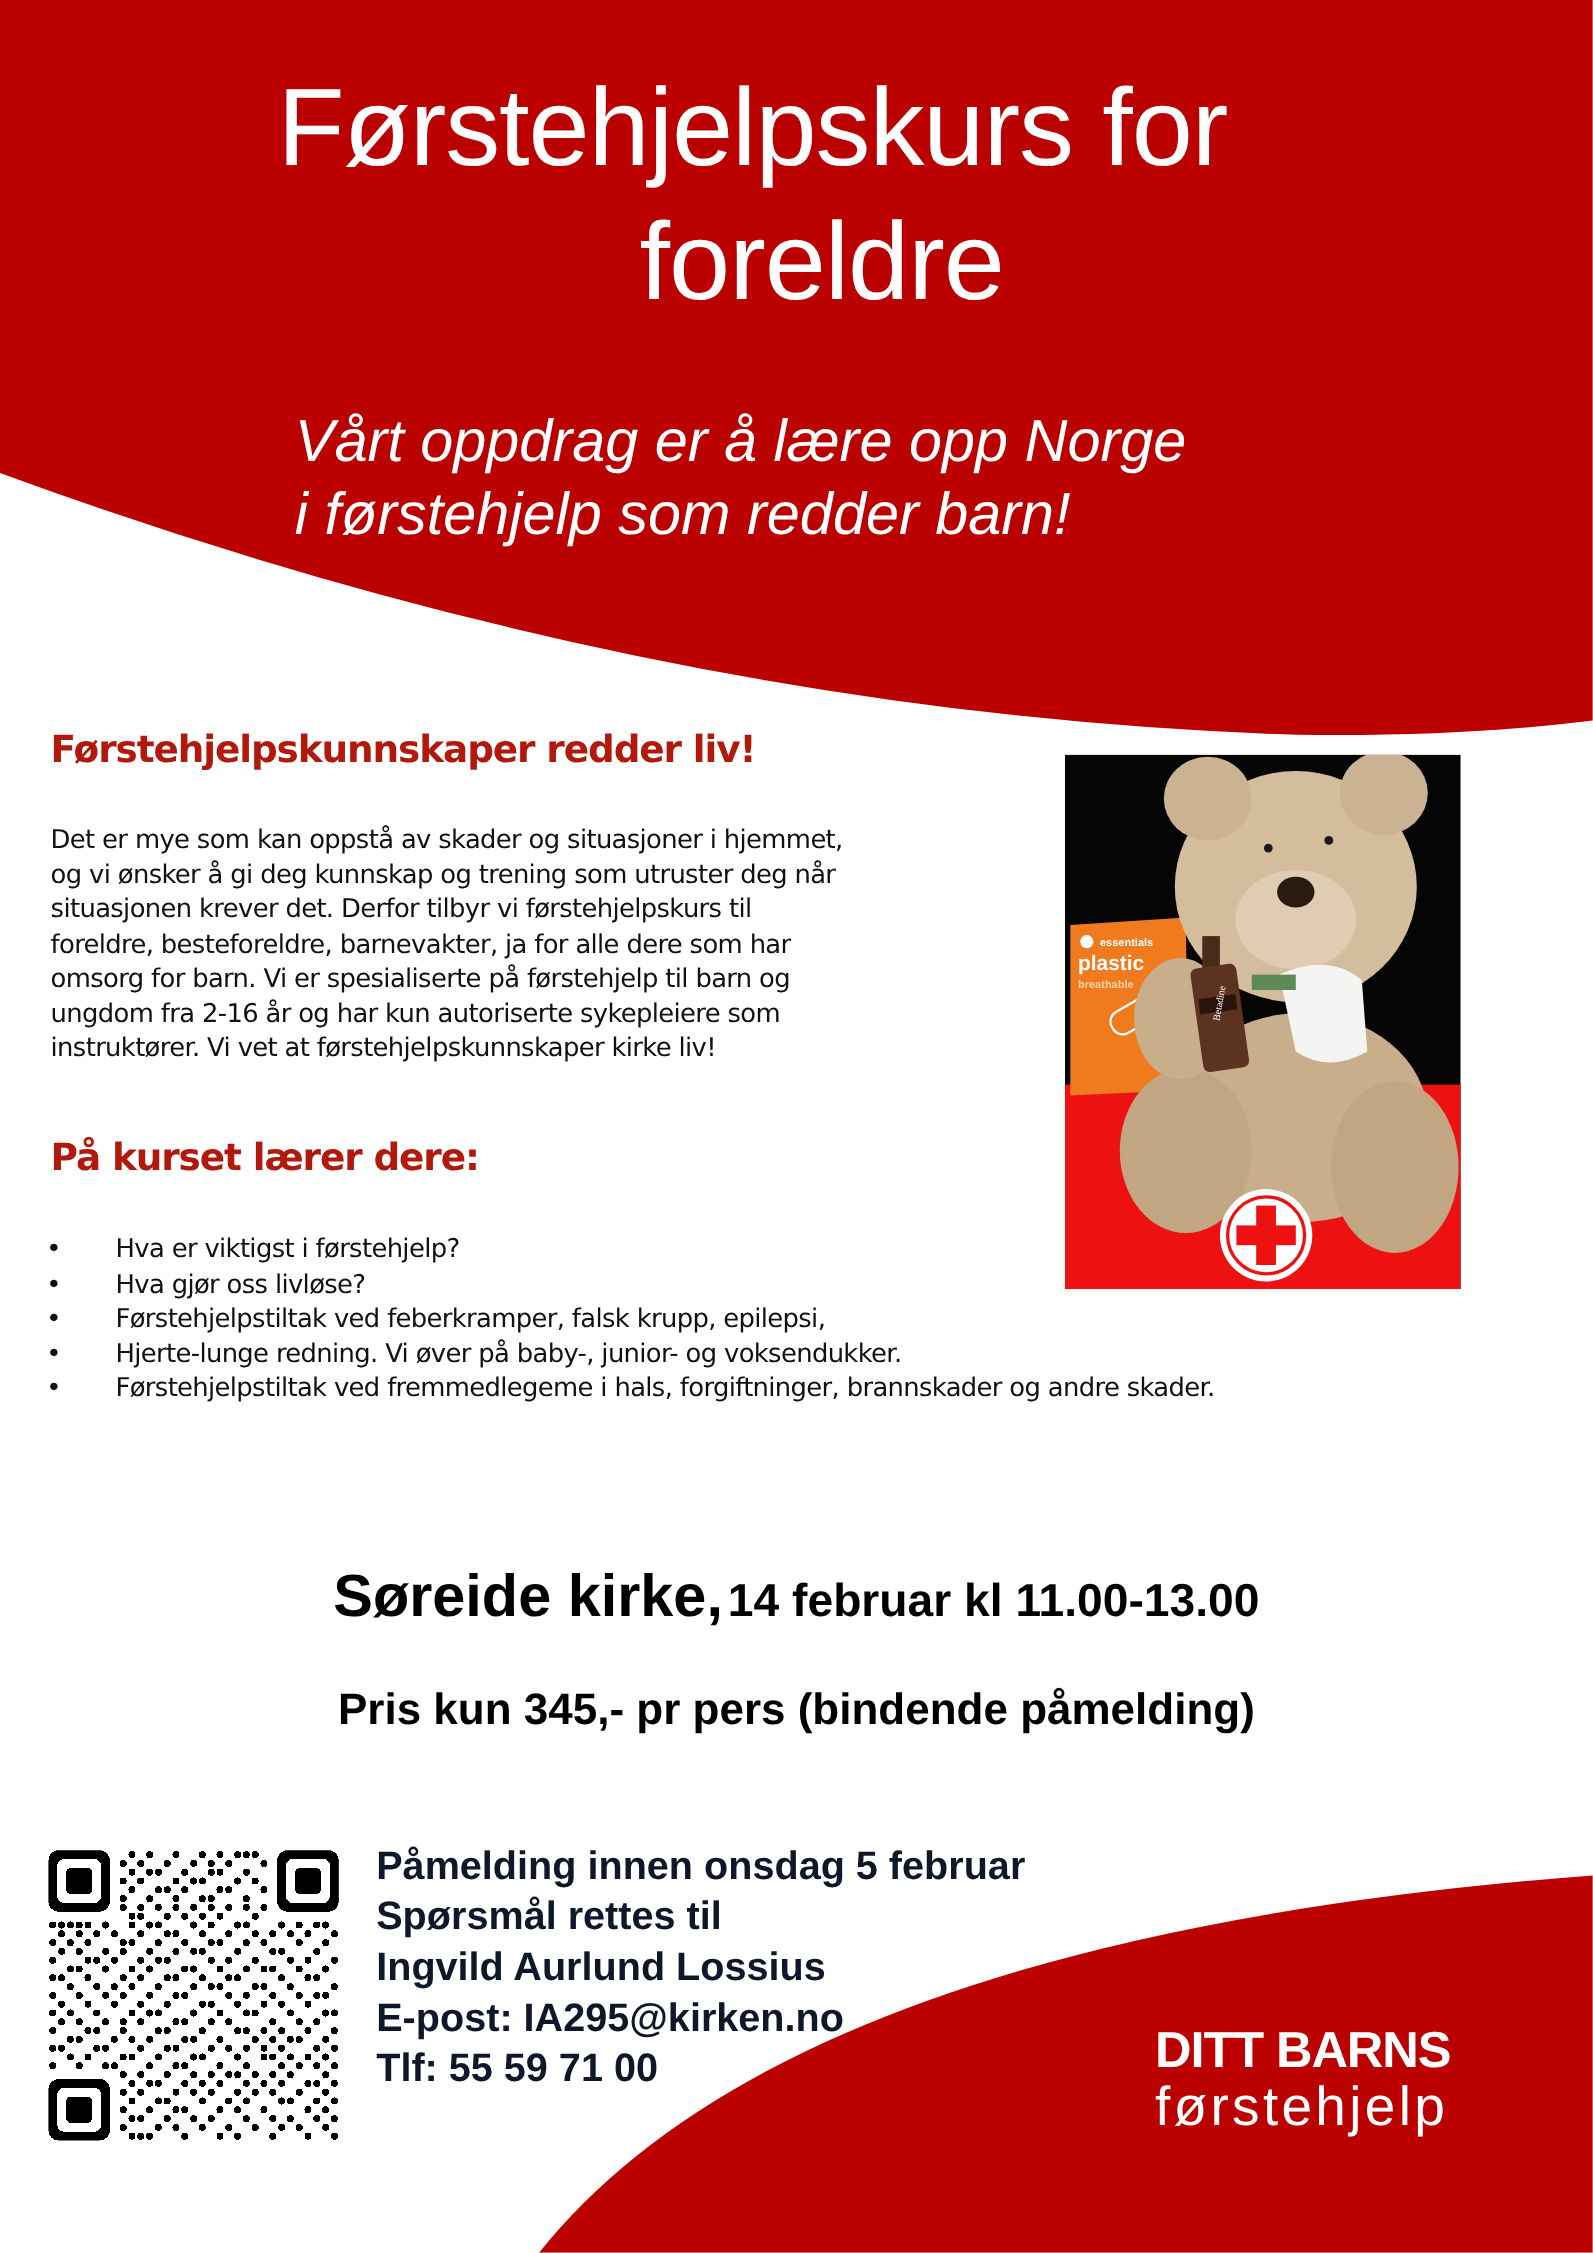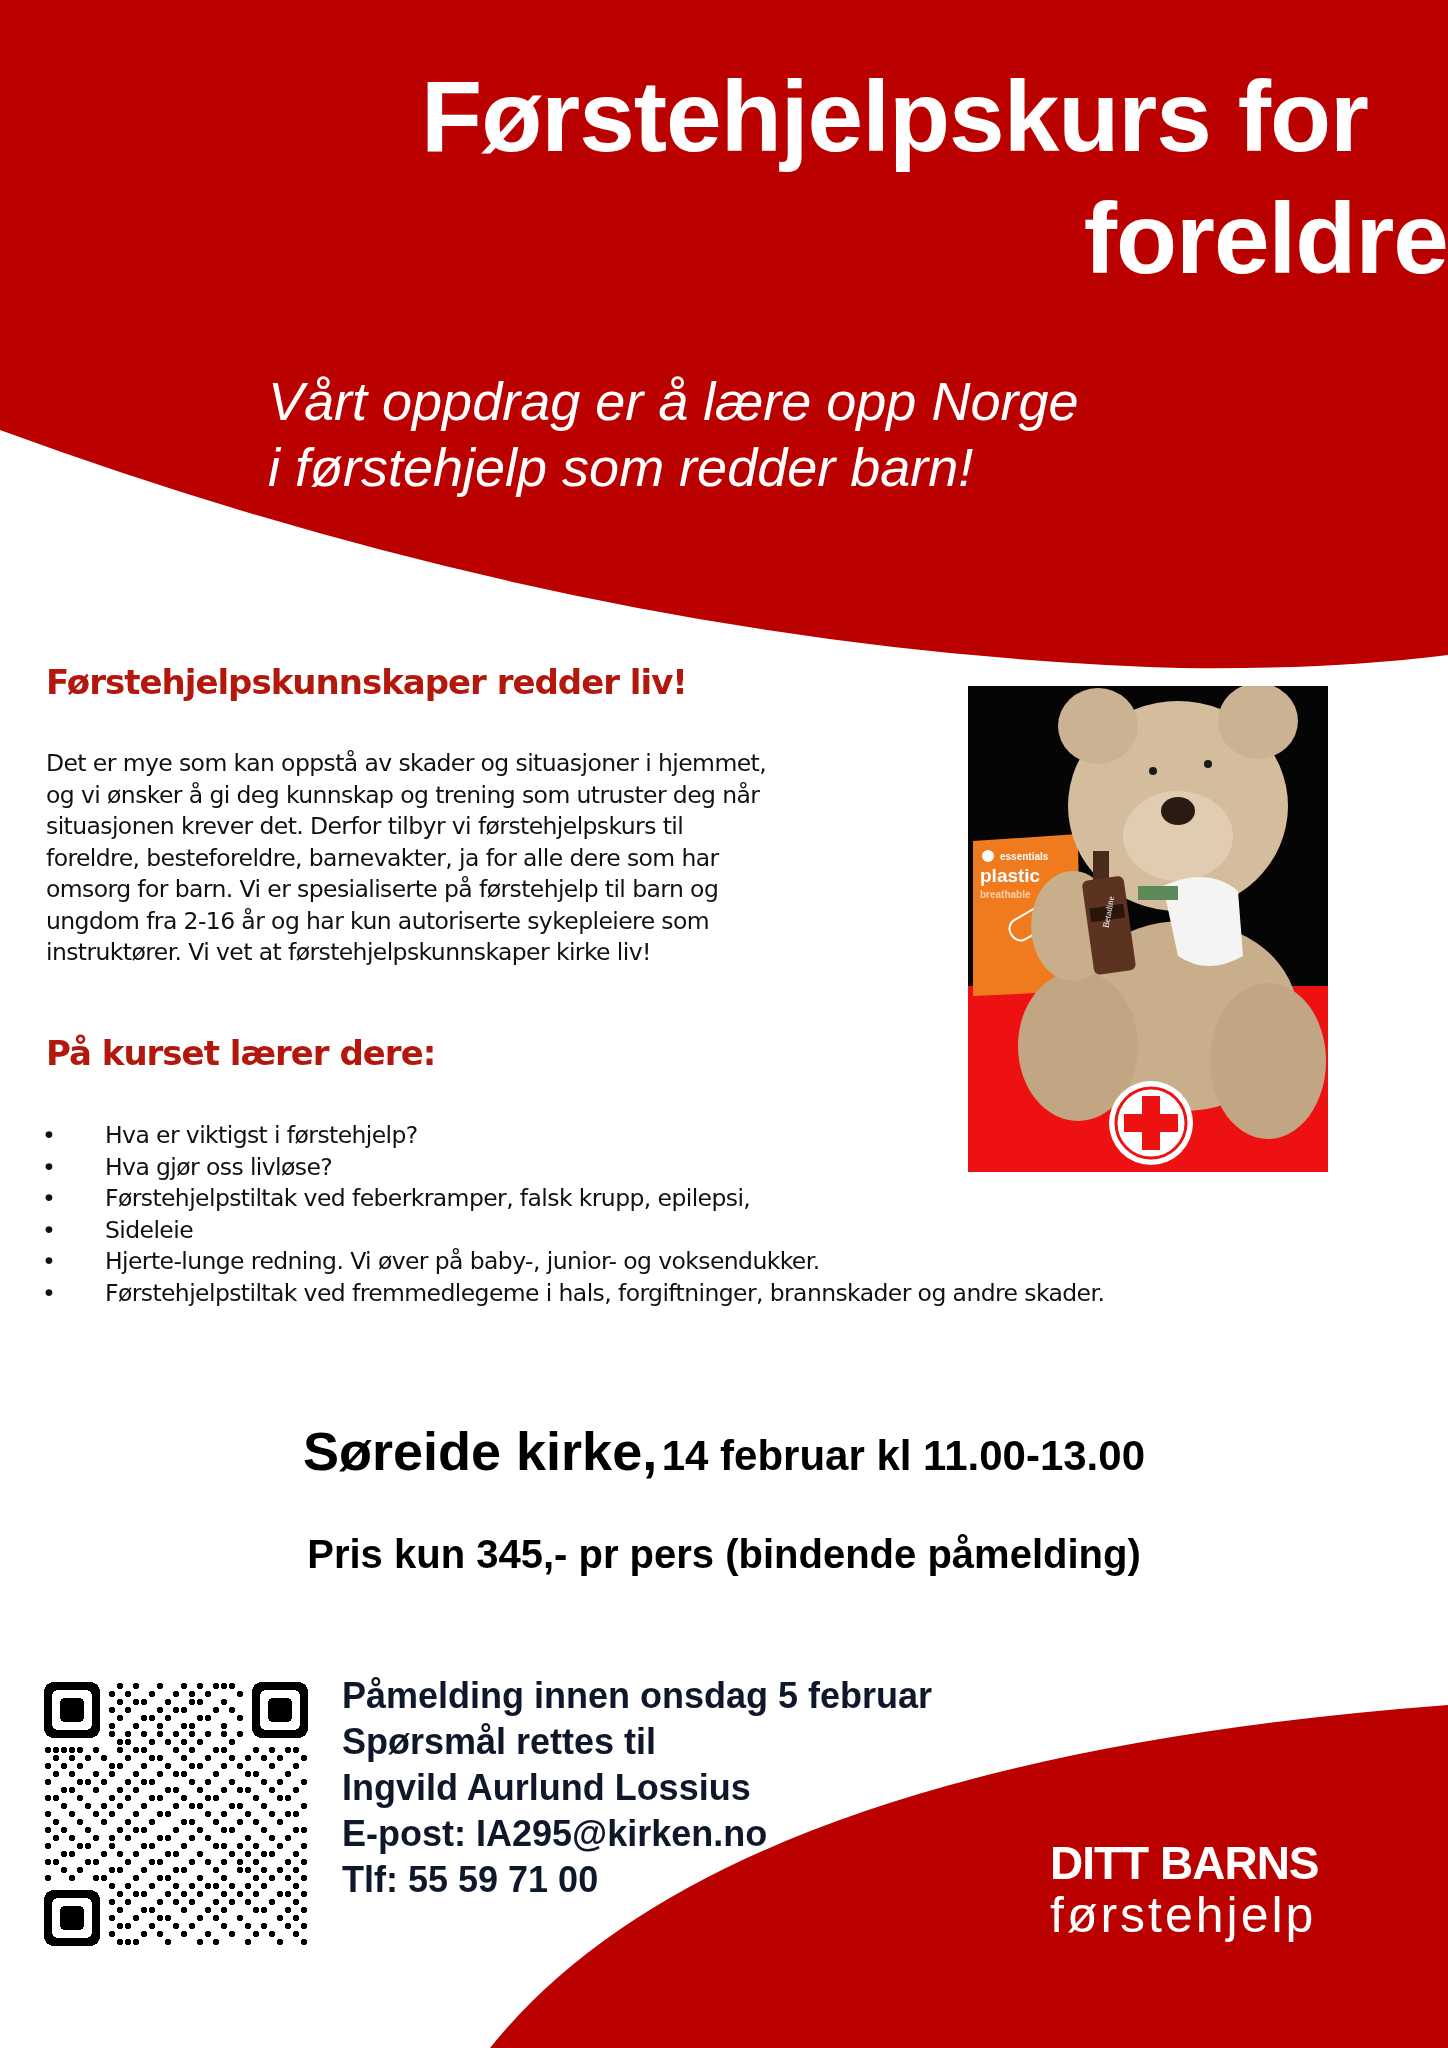--- a/index.html
+++ b/index.html
@@ -1,18 +1,18 @@
 <!DOCTYPE html>
 <html><head>
 <meta charset="utf-8">
 <style>
   html, body { margin: 0; padding: 0; }
   body { width: 1448px; height: 2048px; position: relative; overflow: hidden; background: #ffffff; font-family: "Liberation Sans", sans-serif; }
   .bg-svg { position: absolute; left: 0; top: 0; width: 1448px; height: 2048px; }
-  .title { position: absolute; left: 0; top: 55px; width: 1448px; text-align: right; color: #fff; font-weight: bold; font-size: 100px; line-height: 122px; letter-spacing: -1px; }
+  .title { position: absolute; left: 0; top: 55px; width: 1448px; text-align: center; color: #fff; font-weight: normal; font-size: 100px; line-height: 122px; letter-spacing: -1px; }
   .title .l1 { display: block; padding-right: 80px; }
   .title .l2 { display: block; padding-left: 46px; }
   .subtitle { position: absolute; left: 268px; top: 368px; color: #fff; font-style: italic; font-size: 54px; line-height: 66px; }
   .subtitle span { display: block; }
   .h2 { position: absolute; left: 46px; color: #b3180c; font-family: "DejaVu Sans", sans-serif; font-weight: bold; font-size: 34px; letter-spacing: -1px; }
   .h2.a { top: 662px; }
   .h2.b { top: 1033px; }
   .para { position: absolute; left: 46px; top: 748px; width: 820px; font-family: "DejaVu Sans", sans-serif; font-size: 23.5px; line-height: 31.5px; color: #111; letter-spacing: -0.6px; }
   .para span { display: block; white-space: nowrap; }
   .bullets { position: absolute; left: 40px; top: 1120px; margin: 0; padding: 0; list-style: none; font-family: "DejaVu Sans", sans-serif; font-size: 23.5px; line-height: 31.5px; color: #111; letter-spacing: -0.6px; }
@@ -103,21 +103,20 @@
     </g>
   </svg>
 </div>
 
 <div class="h2 b">På kurset lærer dere:</div>
 
 <ul class="bullets">
   <li>Hva er viktigst i førstehjelp?</li>
   <li>Hva gjør oss livløse?</li>
   <li>Førstehjelpstiltak ved feberkramper, falsk krupp, epilepsi,</li>
-  <li>Sideleie</li>
   <li>Hjerte-lunge redning. Vi øver på baby-, junior- og voksendukker.</li>
   <li>Førstehjelpstiltak ved fremmedlegeme i hals, forgiftninger, brannskader og andre skader.</li>
 </ul>
 
 <div class="event">
   <span class="big">Søreide kirke,</span>
   <span class="small">14 februar kl 11.00-13.00</span>
 </div>
 
 <div class="price">Pris kun 345,- pr pers (bindende påmelding)</div>

